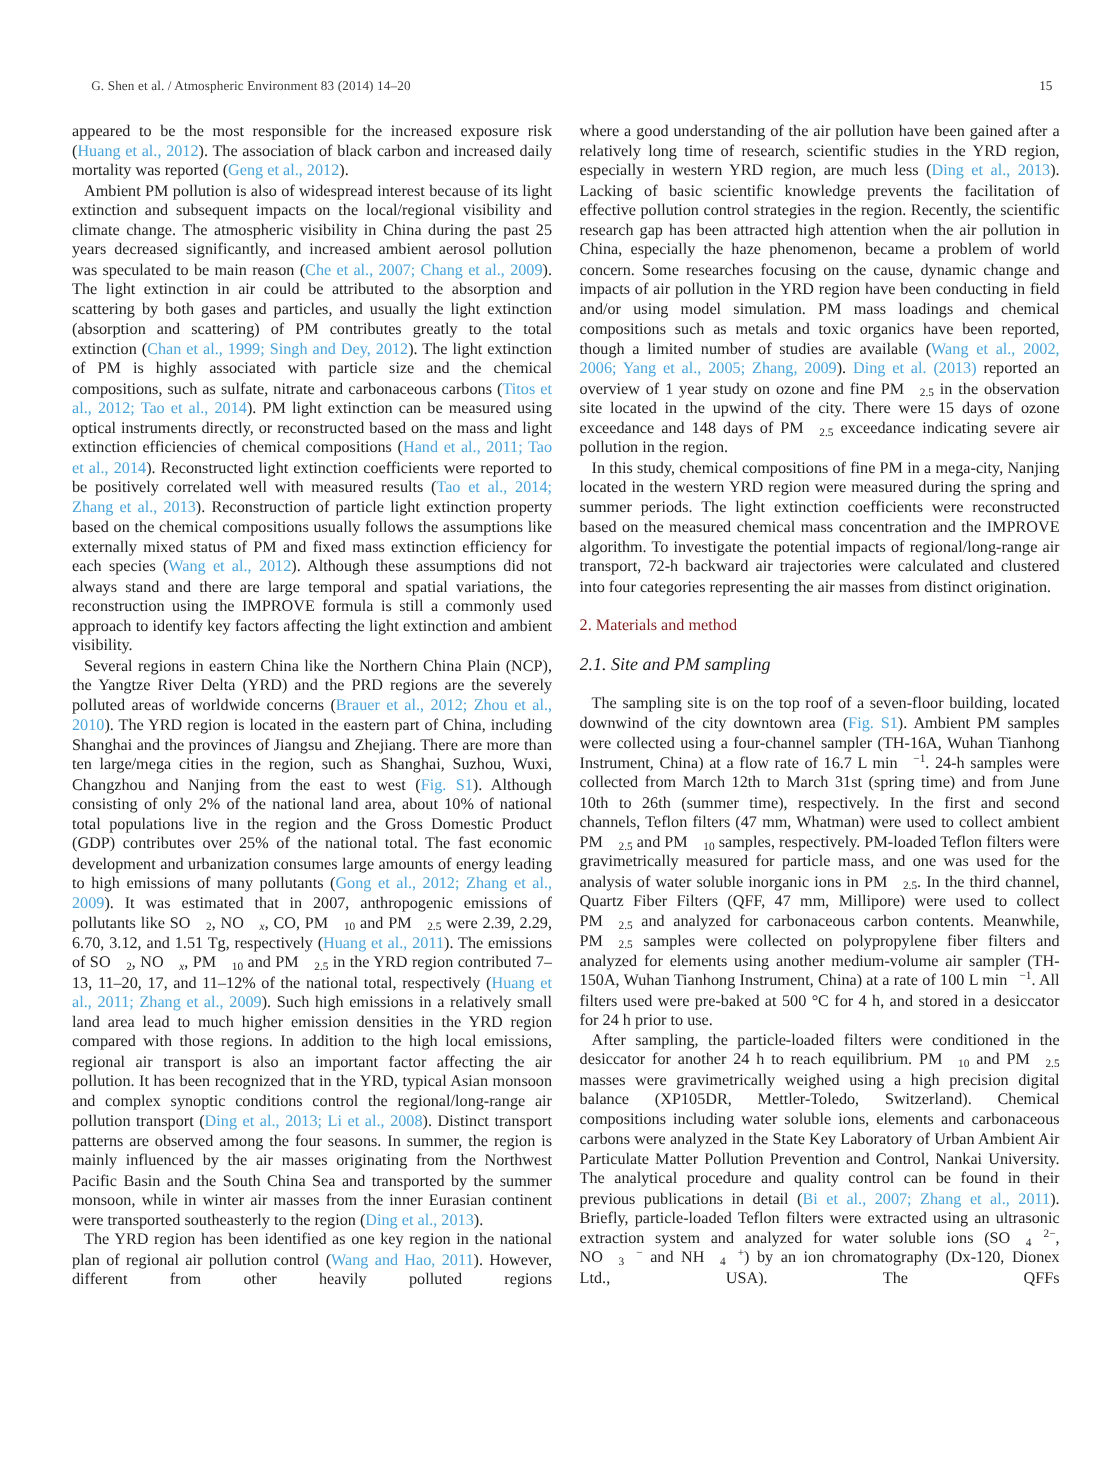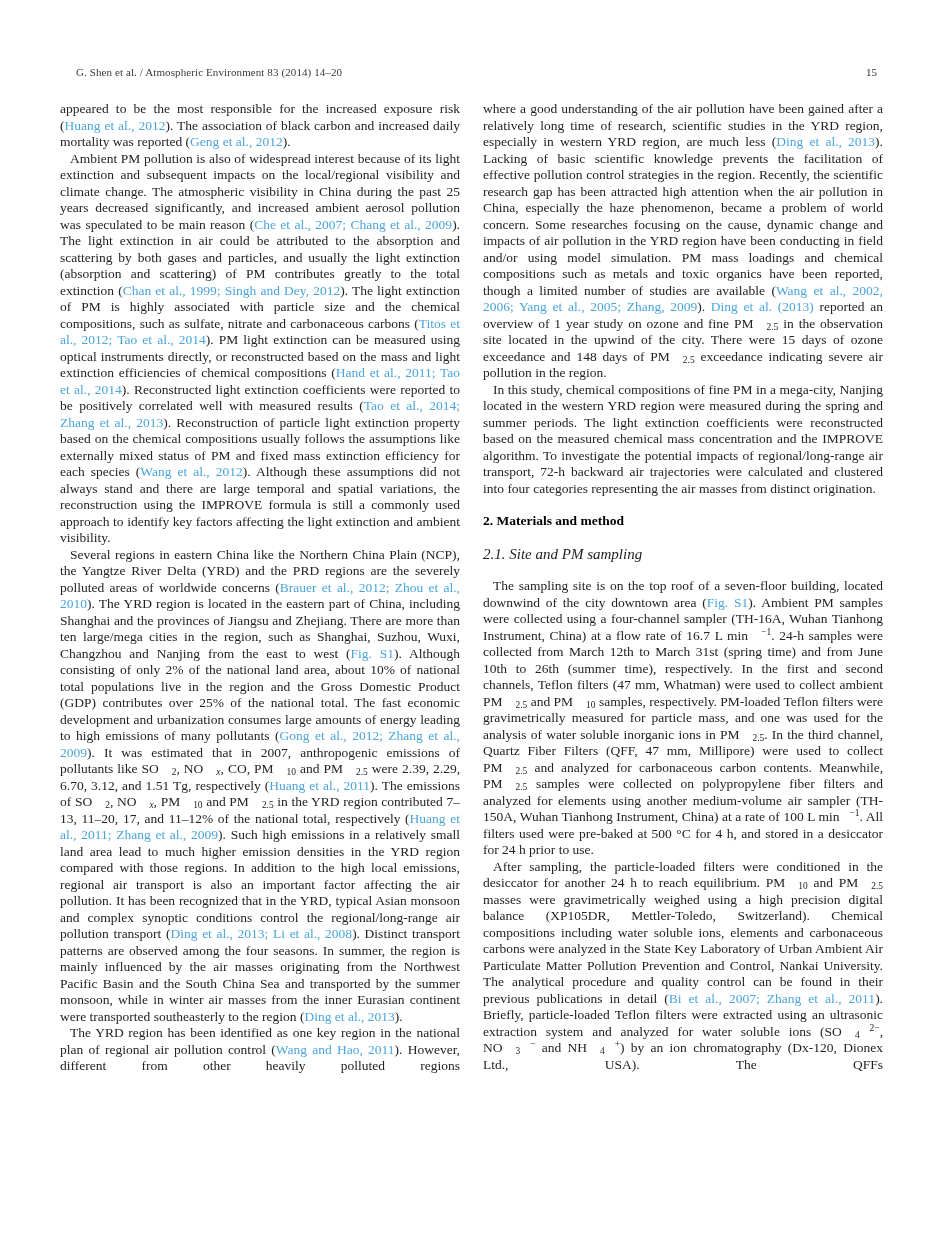--- a/index.html
+++ b/index.html
@@ -24,22 +24,22 @@
   .col{
     width:400px;height:1078px;overflow:hidden;
     font-size:13.5px;line-height:16.5px;text-align:justify;
     color:#232323;
   }
   p.para{margin:0;text-align:justify;hyphens:none;}
   p.indent{text-indent:10px;}
   p.cont{text-align-last:justify;}
   a.cite{color:var(--link-color,#4BA5DA);text-decoration:none;cursor:pointer;}
   h2.sec-heading{
-    font-size:13.5px;line-height:16.5px;font-weight:bold;margin:16px 0 16px 0;
-    text-align:left;color:#000000;
+    font-size:13.5px;line-height:16.5px;font-weight:normal;margin:16px 0 16px 0;
+    text-align:left;color:#7f1d1d;
   }
   h3.subsec-heading{
     font-size:15px;line-height:16.5px;font-weight:normal;font-style:italic;
     margin:0 0 16px 0;text-align:left;color:#1d1d1d;
   }
   sub,sup{font-size:70%;line-height:0;padding-left:13px;}
   sub{vertical-align:-0.25em;}
   sup{vertical-align:0.5em;}
   sub + sup{margin-left:-0.32em;}
   sub.it{font-style:italic;}

